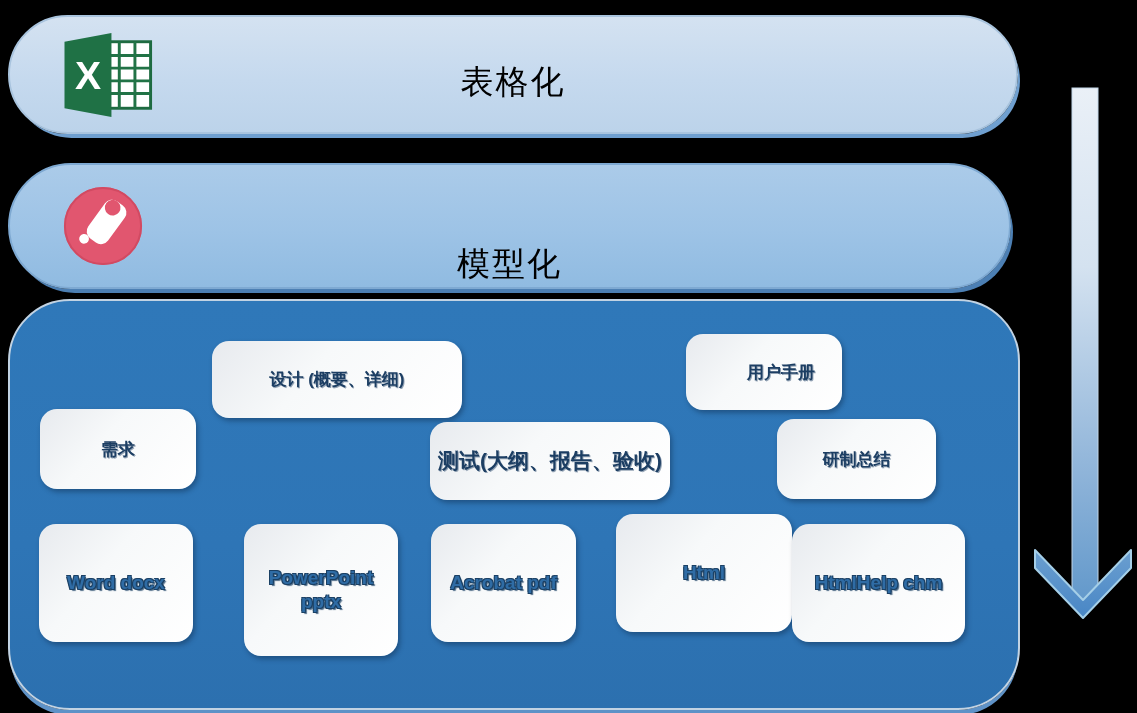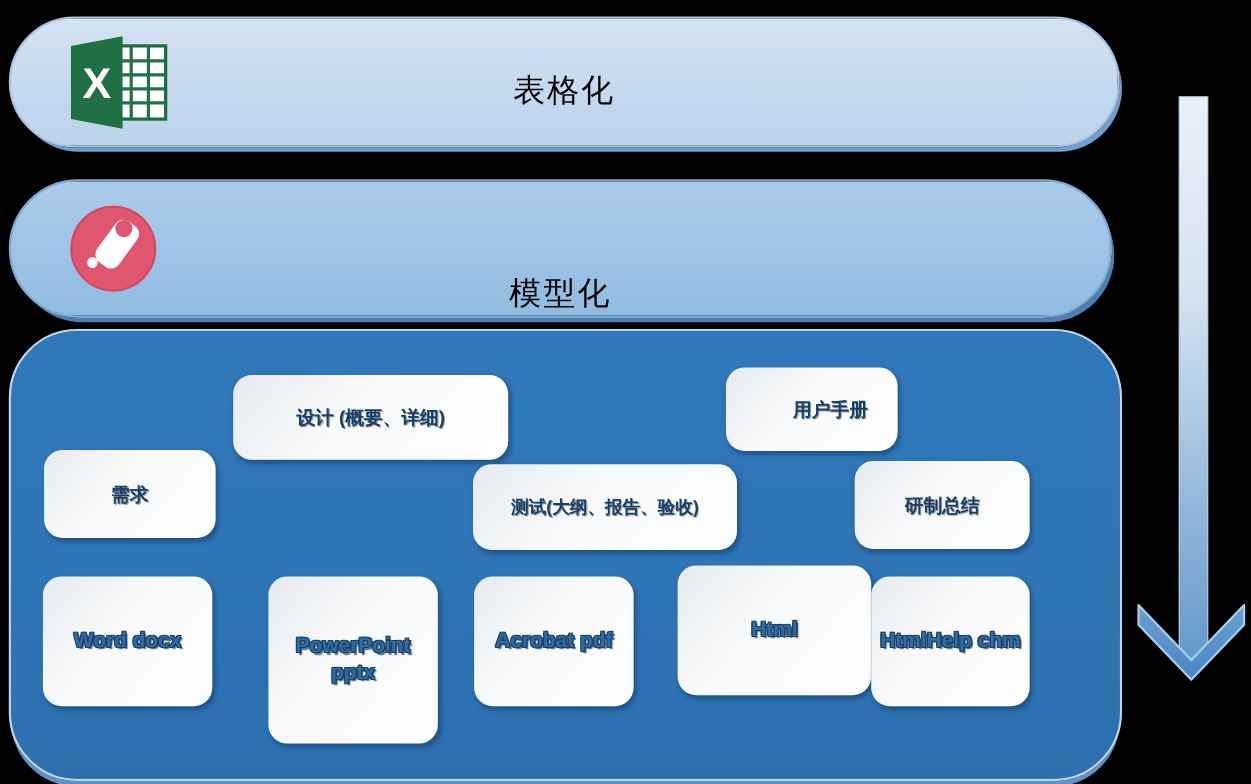--- a/index.html
+++ b/index.html
@@ -19,21 +19,21 @@
     box-shadow:4px 6px 0 -2px #6f9fcf;
   }
   .bar-modeling{
     left:8px;top:163px;width:1003px;height:126px;border-radius:63px;
     background:linear-gradient(180deg,#abcbe9 0%,#9dc3e6 55%,#90bbe1 100%);
     border:2px solid #7ea9d2;
     box-shadow:4px 6px 0 -2px #4c7fb3;
     align-items:flex-end;
   }
   .step-label{
-    font-size:29px;color:#000;letter-spacing:2px;margin-top:16px;
+    font-size:33px;color:#000;letter-spacing:2px;margin-top:16px;
   }
   .bar-icon{position:absolute;left:52px;top:50%;transform:translateY(-50%);line-height:0;}
   
   .panel{
     position:absolute;left:8px;top:299px;width:1012px;height:411px;
     border-radius:62px;box-sizing:border-box;
     background:linear-gradient(180deg,#2f78b9 0%,#2e75b6 60%,#2c70af 100%);
     border:2px solid #c2d3e3;
     box-shadow:0 7px 0 -2px #5e92c7;
   }
@@ -41,35 +41,35 @@
   .wbox{
     position:absolute;display:flex;align-items:center;justify-content:center;
     border-radius:17px;box-sizing:border-box;padding:4px 6px;text-align:center;
     background:linear-gradient(130deg,#e7eaee 0%,#f7f9fa 40%,#ffffff 100%);
     box-shadow:2px 3px 5px rgba(8,28,56,.38);
   }
   .cn-label{
     font-weight:bold;font-size:17px;color:#1c3e63;white-space:nowrap;
     text-shadow:1px 1px 0 rgba(23,55,94,.45);
   }
-  .b-test .cn-label{font-size:16px;}
+  .b-test .cn-label{font-size:21px;}
   .en-label{
     font-weight:bold;font-size:19px;color:#2f6ca5;line-height:1.25;
     text-shadow:-1px -1px 0 #1b4064,1px -1px 0 #1b4064,-1px 1px 0 #1b4064,1px 1px 0 #1b4064,2px 2px 1px rgba(27,64,100,.75);
   }
   .b-req{left:30px;top:108px;width:156px;height:80px;}
   .b-design{left:202px;top:40px;width:250px;height:77px;}
-  .b-manual{left:650px;top:33px;width:156px;height:76px;padding-left:40px;}
+  .b-manual{left:676px;top:33px;width:156px;height:76px;padding-left:40px;}
   .b-test{left:420px;top:121px;width:240px;height:78px;}
   .b-summary{left:767px;top:118px;width:159px;height:80px;}
   .b-word{left:29px;top:223px;width:154px;height:118px;}
-  .b-ppt{left:234px;top:223px;width:154px;height:152px;}
+  .b-ppt{left:234px;top:223px;width:154px;height:132px;}
   .b-pdf{left:421px;top:223px;width:145px;height:118px;}
   .b-html{left:606px;top:213px;width:176px;height:118px;text-align:right;}
-  .b-chm{left:782px;top:223px;width:144px;height:118px;}
+  .b-chm{left:782px;top:223px;width:173px;height:118px;}
   
   .arrow{position:absolute;left:1028px;top:82px;line-height:0;}
 </style>
 </head>
 <body>
 
 <div id="stage">
 
   <div class="stepbar bar-tabulation">
     <span class="bar-icon">

